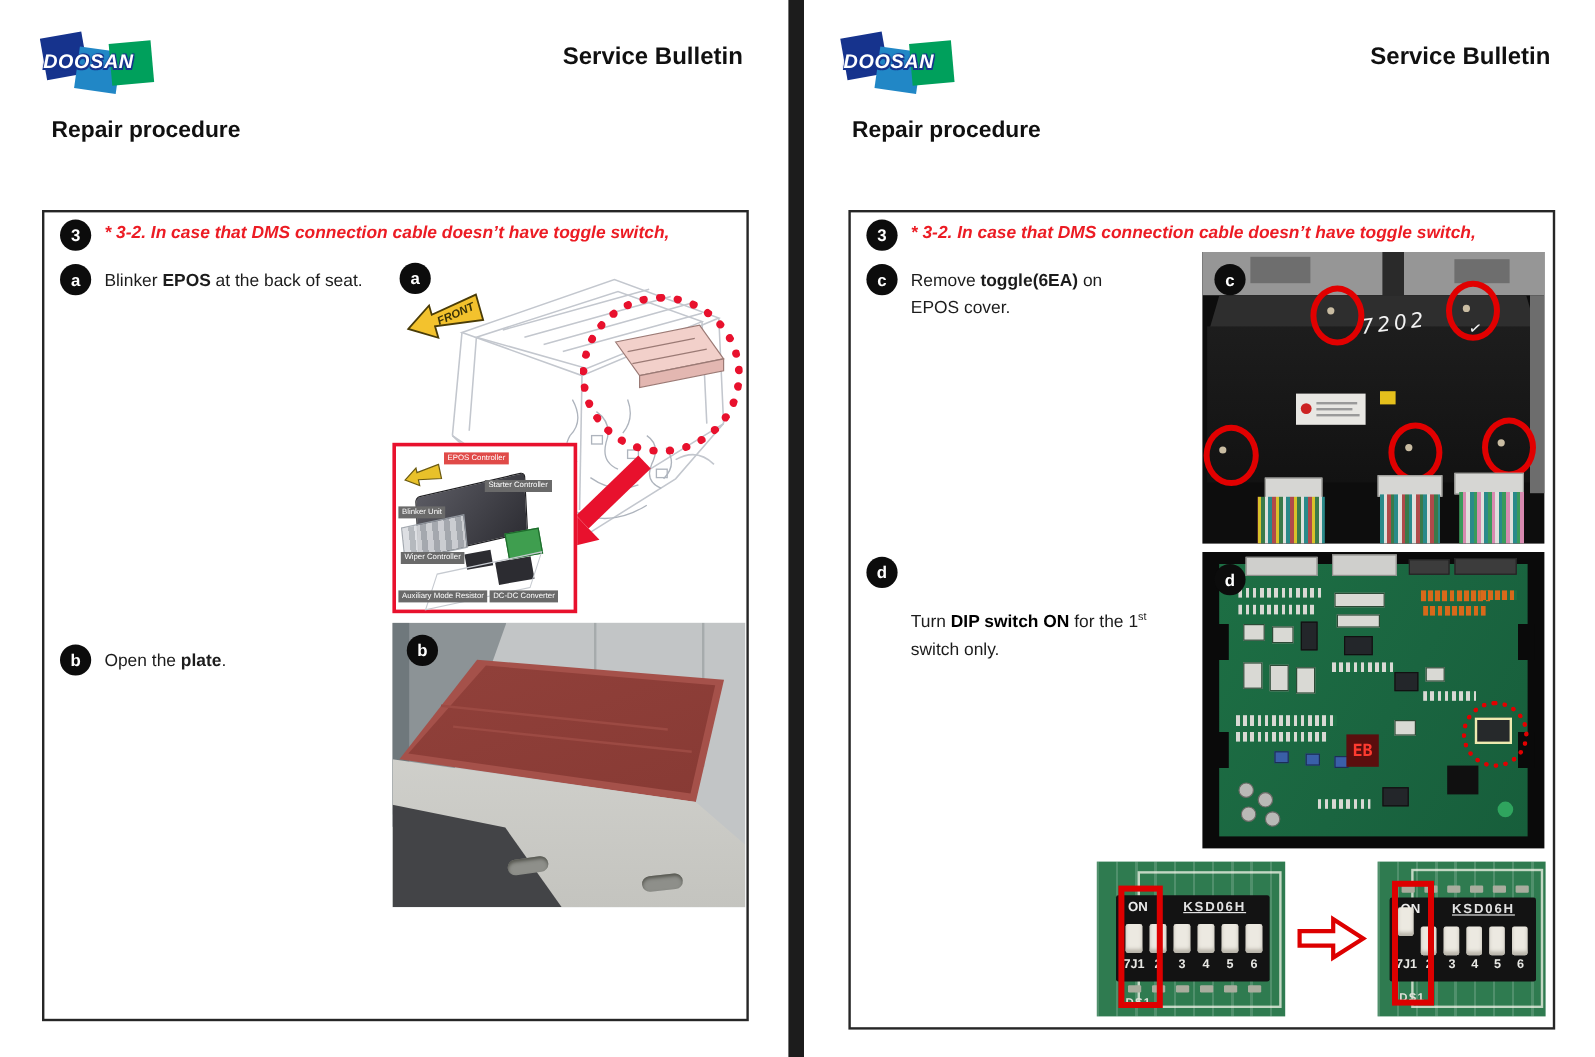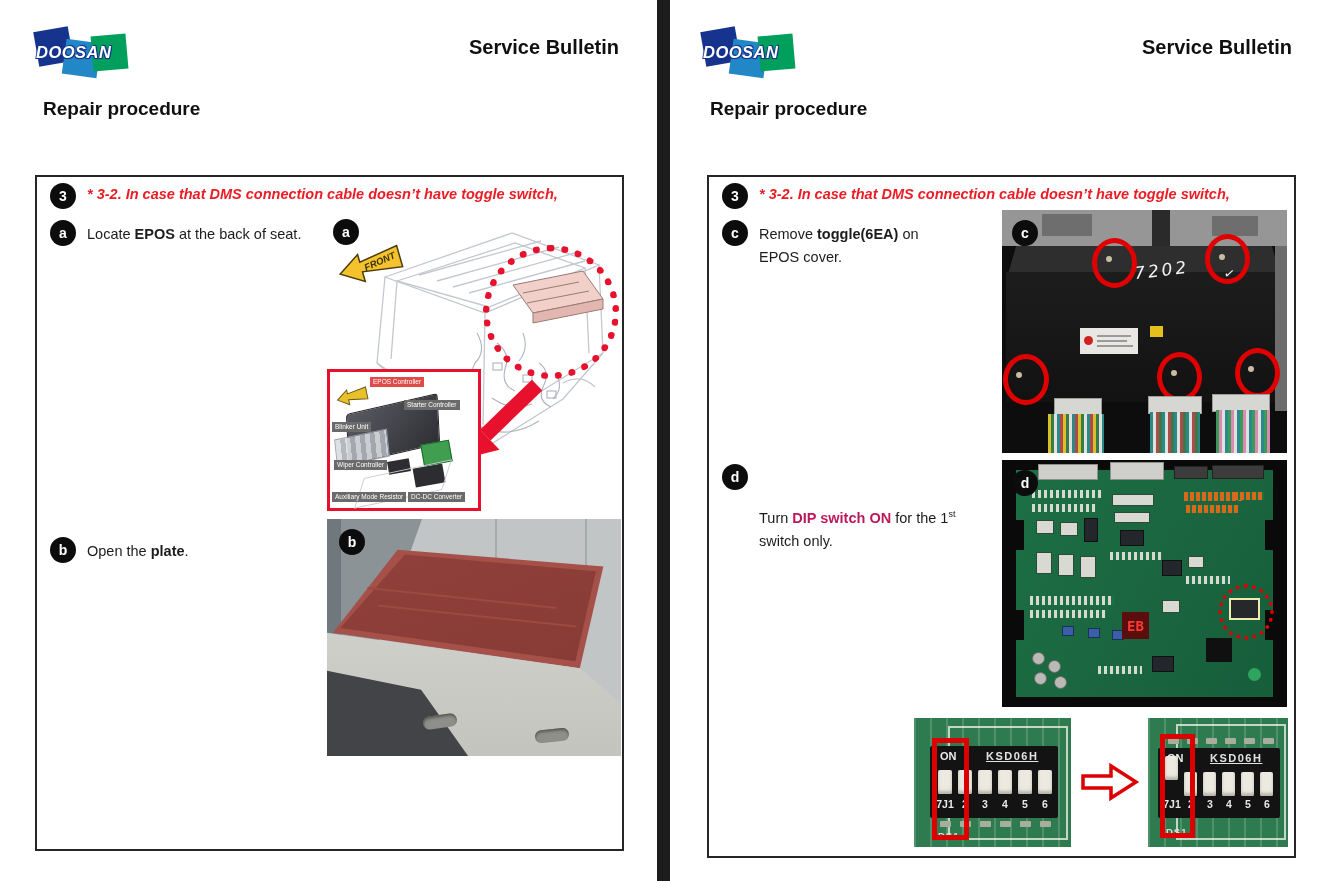--- a/index.html
+++ b/index.html
@@ -26,21 +26,21 @@
 
   
   .content-box{position:absolute;left:35px;top:175px;width:585px;background:#fff;border:2px solid #262626;}
   .page-left .content-box{height:672px;}
   .page-right .content-box{height:679px;}
 
   .badge{position:absolute;width:26px;height:26px;border-radius:50%;background:#0c0c0c;color:#fff;
     font-weight:bold;font-size:14px;display:flex;align-items:center;justify-content:center;line-height:1;}
   .note{position:absolute;left:50px;top:9px;color:#ec1c24;font-weight:bold;font-style:italic;font-size:14.5px;}
   .step-text{position:absolute;font-size:14.5px;line-height:1.6;color:#1c1c1c;}
-  .red-bold{color:#be185d;font-weight:bold;}
+  .red-bold{color:#000000;font-weight:bold;}
   sup{font-size:9px;}
 
   
   .figure-a{position:absolute;left:290px;top:36px;width:294px;height:300px;}
   .dotted-circle{position:absolute;left:156px;top:32px;width:122px;height:120px;border:7px dotted #e8112d;border-radius:50%;}
   .inset-box{position:absolute;left:0;top:156px;width:148px;height:136px;border:3px solid #e8112d;background:#fff;}
   .mini-label{position:absolute;font-size:6.5px;line-height:1.2;padding:1px 3px;background:#6a6a6a;color:#fff;white-space:nowrap;}
   .mini-label.red{background:#e04a48;}
   .ctrl-main{position:absolute;left:16px;top:32px;width:92px;height:48px;border-radius:4px;border:1px solid #1f1f22;
     background:linear-gradient(135deg,#5a5a62,#2e2e34);transform:rotate(-13deg) skewX(-10deg);}
@@ -141,21 +141,21 @@
       <div class="word">DOOSAN</div>
     </div>
     <div class="header-title">Service Bulletin</div>
     <div class="section-title">Repair procedure</div>
 
     <div class="content-box">
       <div class="badge" style="left:13px;top:6px;">3</div>
       <div class="note">* 3-2. In case that DMS connection cable doesn’t have toggle switch,</div>
 
       <div class="badge" style="left:13px;top:43px;">a</div>
-      <div class="step-text" style="left:50px;top:46px;width:230px;"><span>Locate </span><b>EPOS</b><span> at the back of seat.</span></div>
+      <div class="step-text" style="left:50px;top:46px;width:230px;"><span>Blinker </span><b>EPOS</b><span> at the back of seat.</span></div>
 
       <div class="figure-a">
         <svg width="294" height="300" viewBox="0 0 294 300" style="position:absolute;left:0;top:0;">
           <g stroke="#c3c7ce" fill="none" stroke-width="1.3">
             <path d="M58,64 L185,20 L272,52 L158,100 Z"></path>
             <path d="M70,68 L188,30 L258,55 L162,94 Z"></path>
             <path d="M92,62 L214,28 M110,68 L232,34 M126,74 L248,40 M142,80 L258,48"></path>
             <path d="M58,64 L50,150 M70,68 L64,146"></path>
             <path d="M50,150 L120,215 L128,206"></path>
             <path d="M158,100 L156,212"></path>

